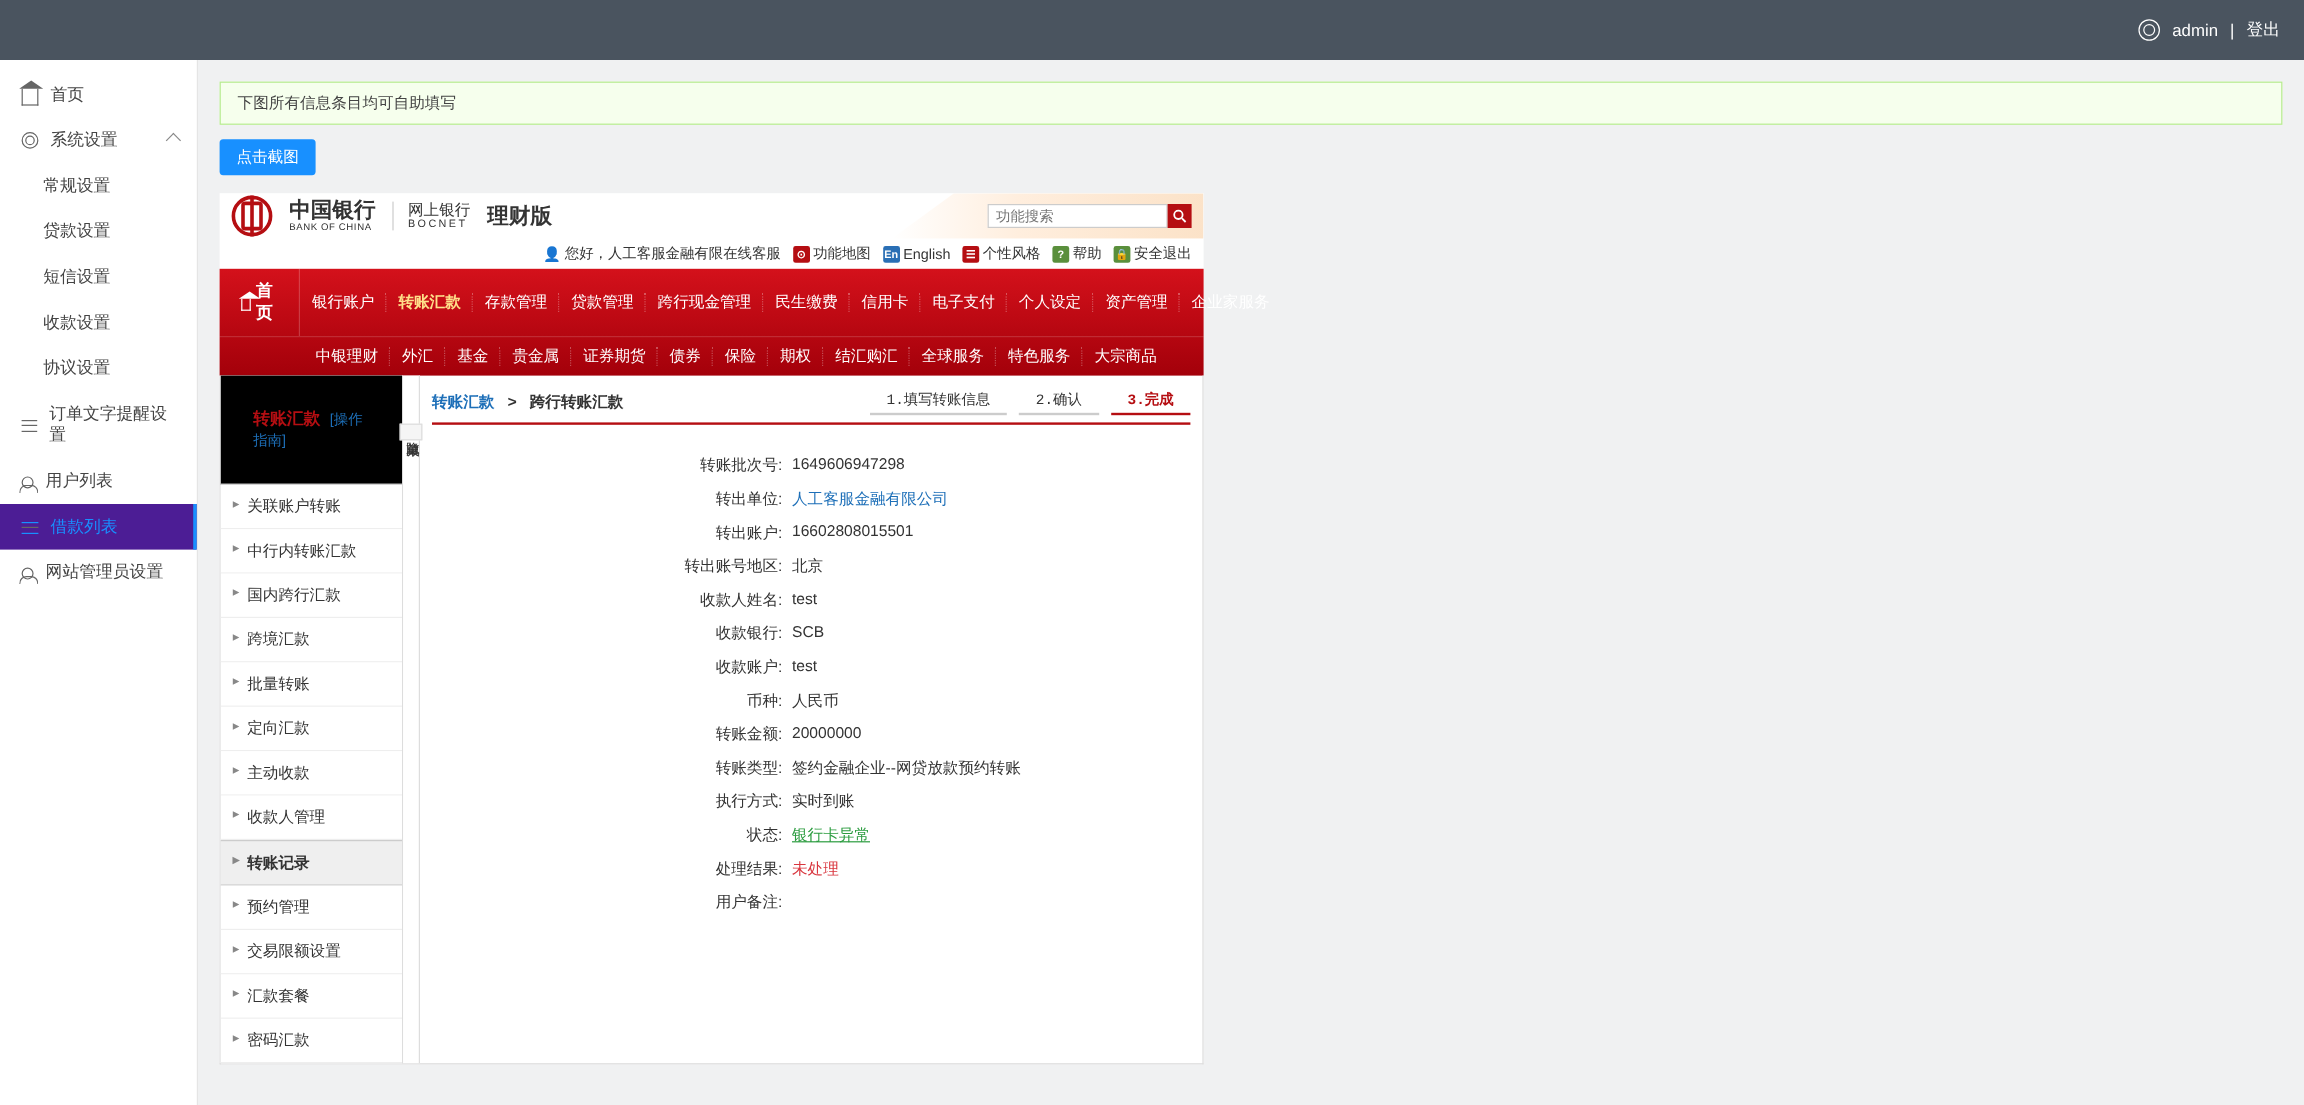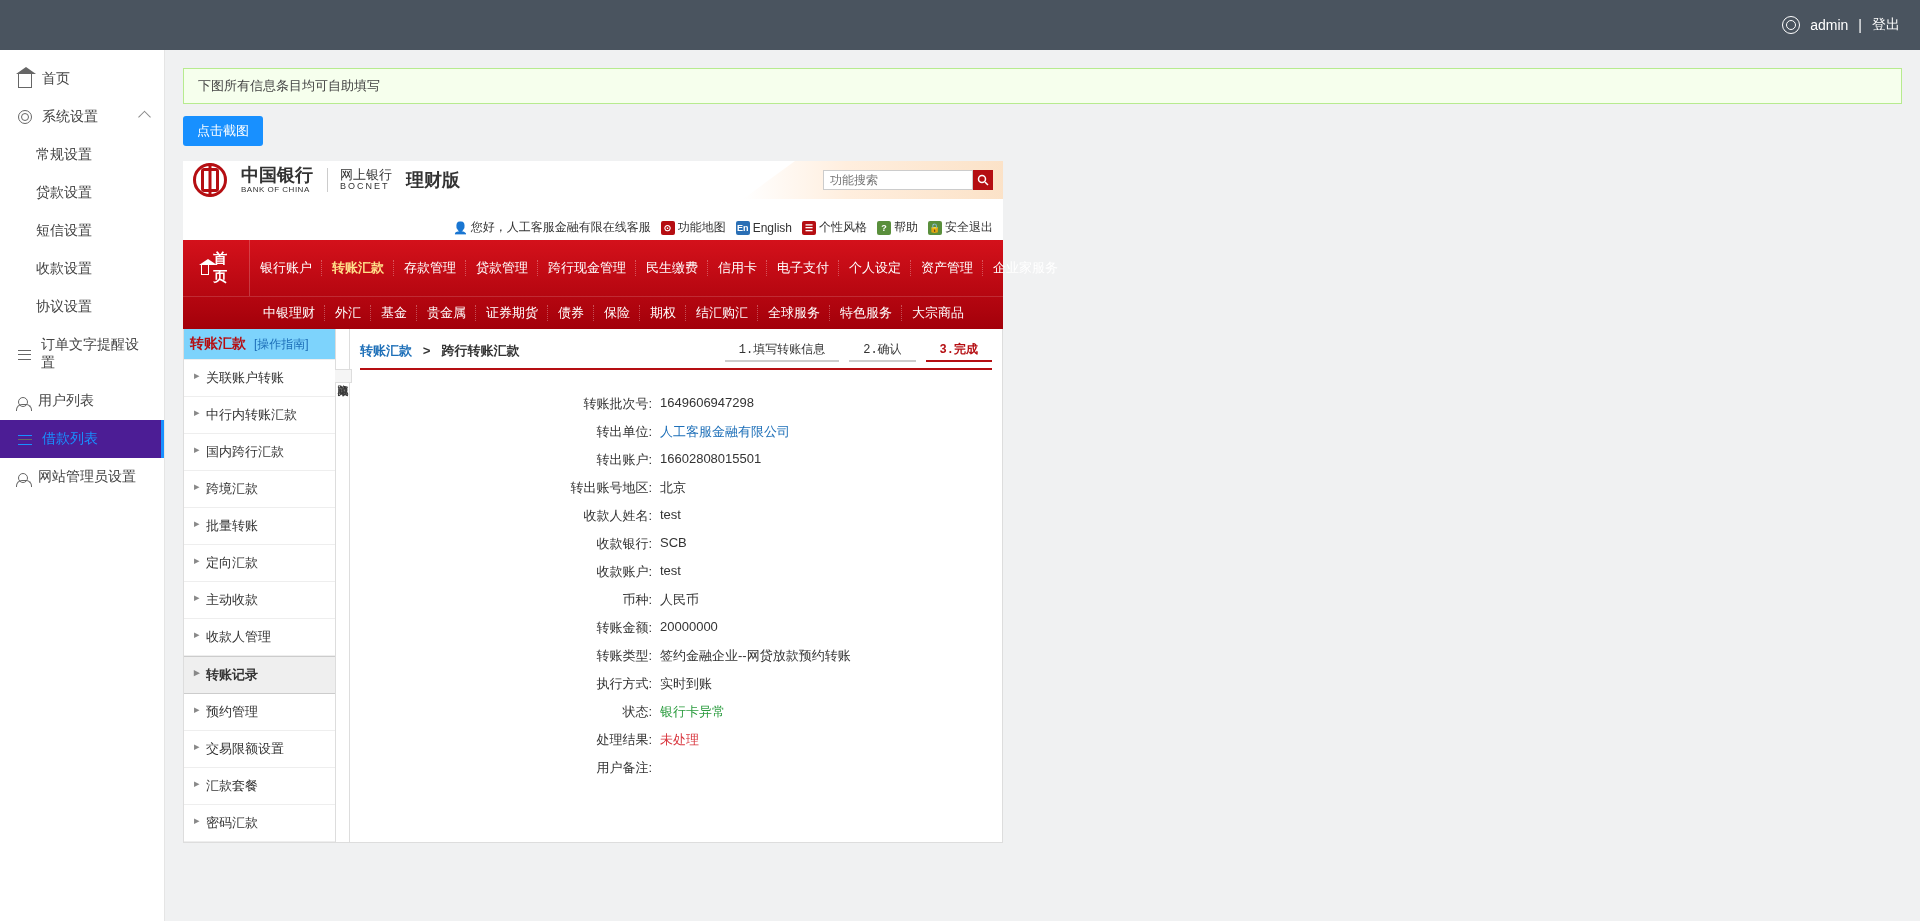--- a/index.html
+++ b/index.html
@@ -47,41 +47,41 @@
 .brand-sub { display: flex; flex-direction: column; line-height: 1.1; border-left: 1px solid #ccc; padding-left: 12px; }
 .brand-sub-cn { font-size: 13px; }
 .brand-sub-en { font-size: 9px; letter-spacing: 2px; }
 .brand-ver { font-size: 18px; font-weight: bold; }
 .header-bg { position: absolute; right: 0; top: 0; bottom: 0; width: 260px; background: linear-gradient(90deg, transparent, #ffe3c8 40%, #f9cfa3); opacity: 0.6; clip-path: polygon(20% 0, 100% 0, 100% 100%, 0 100%); }
 .search-box { position: absolute; right: 10px; top: 50%; transform: translateY(-50%); display: flex; z-index: 2; }
 .search-box input { border: 1px solid #ccc; font-size: 12px; padding: 2px 6px; width: 150px; height: 20px; }
 .search-box .sbtn { width: 20px; height: 20px; background: #b50e12; color: #fff; display: flex; align-items: center; justify-content: center; font-size: 11px; }
 
 .util-bar { display: flex; gap: 10px; font-size: 12px; align-items: center; padding: 4px 10px; justify-content: flex-end; }
-.util-item { display: flex; align-items: center; gap: 3px; color: #333; margin-top: 16px; }
+.util-item { display: flex; align-items: center; gap: 3px; color: #333; }
 .util-ico { width: 14px; height: 14px; background: #b50e12; border-radius: 2px; display: inline-flex; align-items: center; justify-content: center; color: #fff; font-size: 9px; font-weight: bold; }
 .util-ico.green { background: #5a8f3c; }
 .util-ico.blue { background: #2a6fb5; }
 .util-ico.person { background: none; }
 .util-ico.person::before { content: "👤"; font-size: 12px; }
 
 .red-nav { background: #c7000b; background: linear-gradient(#d4111b, #a3000a); color: #fff; }
 .red-nav-row { display: flex; align-items: center; }
 .red-nav-home { padding: 10px 18px; display: flex; align-items: center; gap: 4px; font-size: 14px; font-weight: bold; border-right: 1px solid rgba(255,255,255,0.2); }
 .rn-ico-home { width: 12px; height: 10px; border: 1.5px solid #fff; border-top: none; position: relative; margin-top: 4px; }
 .rn-ico-home::before { content: ""; position: absolute; top: -6px; left: -3px; border-left: 9px solid transparent; border-right: 9px solid transparent; border-bottom: 6px solid #fff; }
 .red-nav-items { display: flex; flex-wrap: nowrap; flex: 1; font-size: 13px; }
 .red-nav-items > span { padding: 7px 10px; cursor: pointer; white-space: nowrap; position: relative; text-align: center; }
 .red-nav-items > span.active { color: #ffe08a; font-weight: bold; }
 .red-nav-items > span:not(:last-child)::after { content: ""; position: absolute; right: 0; top: 25%; height: 50%; border-right: 1px dotted rgba(255,255,255,0.3); }
 .red-nav-row2 { border-top: 1px solid rgba(255,255,255,0.15); padding-left: 70px; }
 
 .bank-body { display: flex; border: 1px solid #ddd; border-top: none; min-height: 440px; }
 .bank-side { width: 152px; border-right: 1px solid #ddd; background: #f9f9f9; }
-.bank-side-title { padding: 6px; font-weight: bold; color: #b50e12; border-bottom: 1px solid #eee; background: #7dd3fc; }
+.bank-side-title { padding: 27px; font-weight: bold; color: #b50e12; border-bottom: 1px solid #eee; background: #000000; }
 .bank-side-title a { color: #1d6fb8; font-weight: normal; font-size: 12px; margin-left: 4px; }
 .bank-side-item { padding: 9px 10px 9px 22px; position: relative; border-bottom: 1px solid #eee; font-size: 13px; cursor: pointer; background: #fff; }
 .bank-side-item::before { content: "▸"; position: absolute; left: 10px; color: #888; font-size: 11px; }
 .bank-side-item.selected { background: #efefef; border: 1px solid #ccc; border-left: none; border-right: none; font-weight: bold; }
 
 .hide-tab { width: 14px; background: #fff; border-right: 1px solid #ddd; display: flex; align-items: flex-start; justify-content: center; padding-top: 40px; }
 .hide-tab span { writing-mode: vertical-rl; font-size: 11px; background: #f5f5f5; border: 1px solid #ddd; padding: 6px 1px; cursor: pointer; }
 
 .bank-main { flex: 1; padding: 10px; }
 .crumb-row { display: flex; align-items: center; justify-content: space-between; border-bottom: 2px solid #b50e12; padding-bottom: 6px; margin-bottom: 20px; font-family: Liberation Mono, monospace; }
@@ -91,21 +91,21 @@
 .steps { display: flex; gap: 10px; font-size: 12px; }
 .step { padding: 2px 14px; border-bottom: 2px solid #ccc; color: #888; }
 .step.done { color: #333; }
 .step.active { border-bottom-color: #b50e12; color: #b50e12; font-weight: bold; }
 
 .detail-table { width: 100%; font-size: 13px; }
 .detail-row { display: flex; padding: 5px 0; }
 .detail-label { width: 300px; text-align: right; padding-right: 8px; }
 .detail-value { flex: 1; color: #333; }
 .val-blue { color: #1d6fb8; }
-.val-green { color: #2b9c3f; }
+.val-green { color: #2b9c3f; text-decoration: underline; }
 .val-red { color: #d9363e; }
 </style>
 </head>
 <body>
 
 <div class="top-bar">
   <div class="user-section">
     <span class="user-icon"></span>
     <span>admin</span>
     <span class="sep">|</span>

